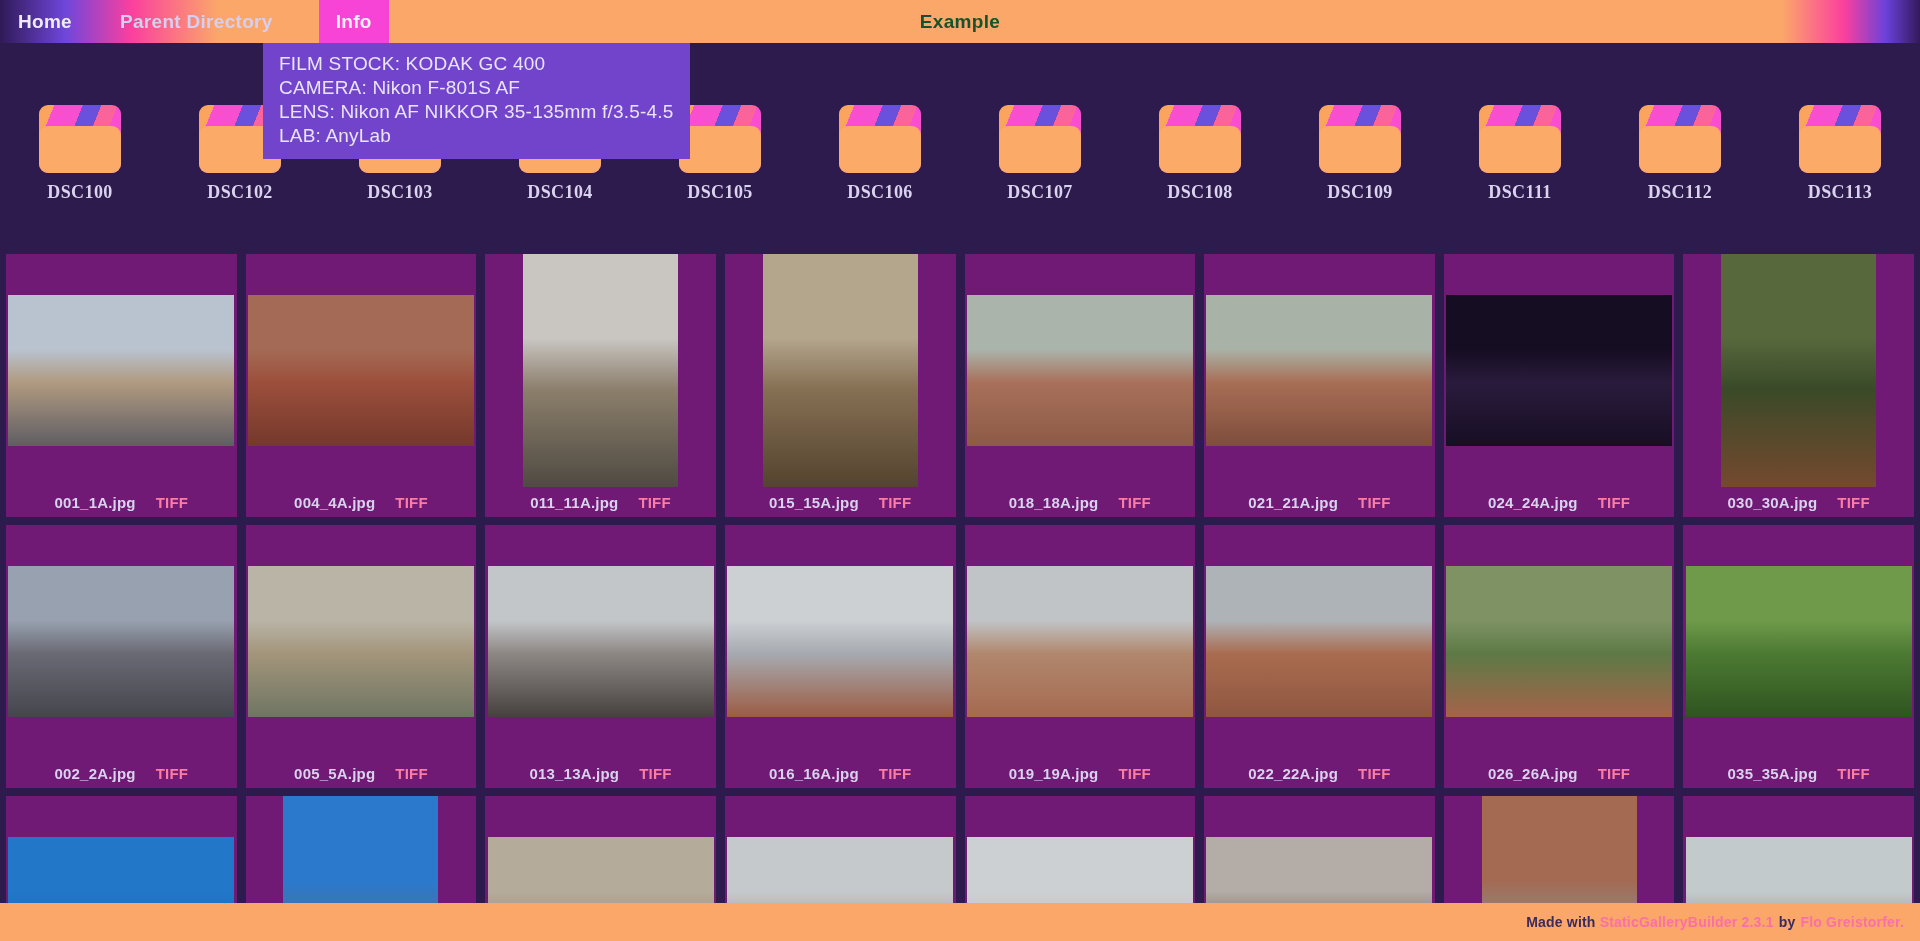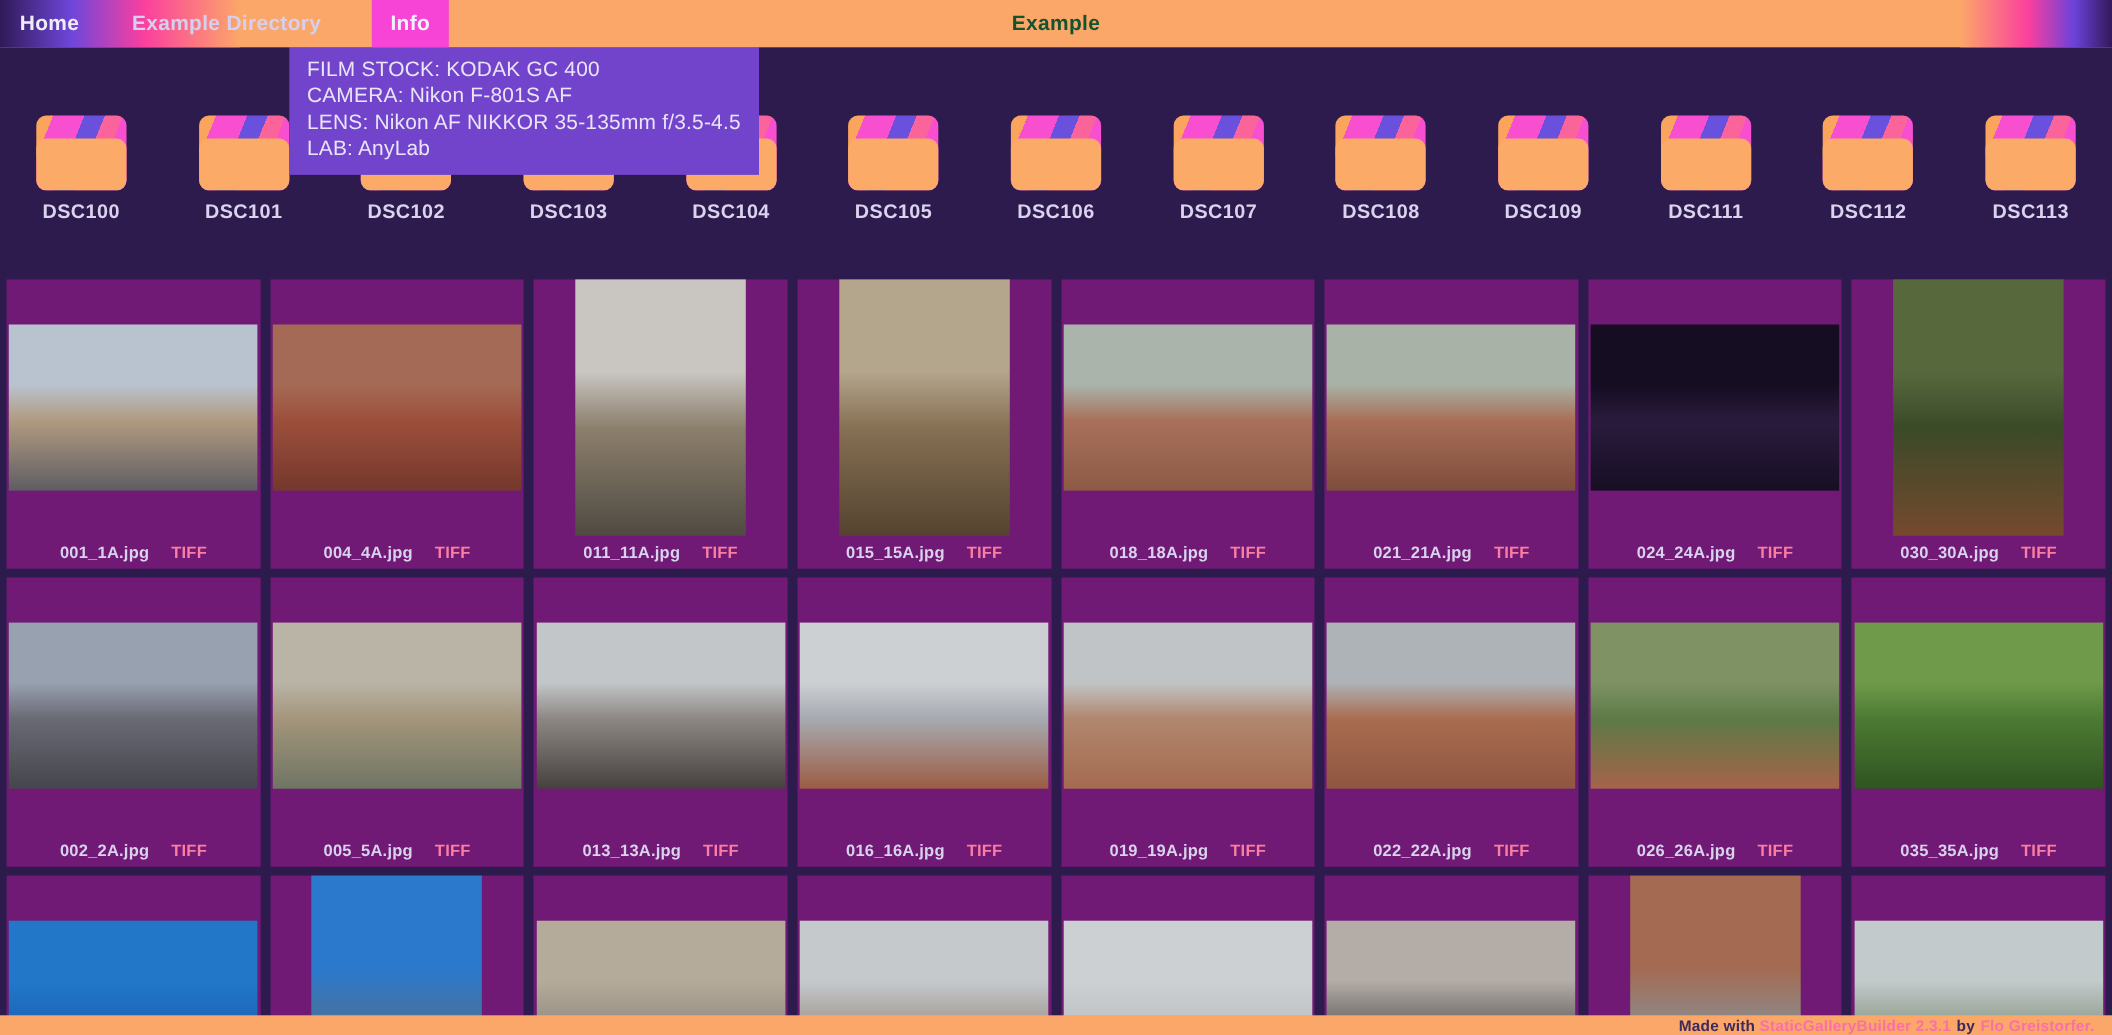--- a/index.html
+++ b/index.html
@@ -45,21 +45,21 @@
     font-size:19px; line-height:24px; letter-spacing:.2px;
   }
 
   
   .folders {
     position:absolute; top:105px; left:0; right:0; height:105px;
     display:flex; z-index:5;
   }
   .folder-cell {
     flex:1 1 0; display:flex; flex-direction:column; align-items:center;
-    text-decoration:none; cursor:pointer;
+    text-decoration:none; cursor:pointer;font-family:Liberation Serif, serif;
   }
   .folder-icon { position:relative; width:82px; height:68px; }
   .folder-back {
     position:absolute; inset:0; border-radius:9px;
     background:linear-gradient(112deg,#fba45e 0%,#fba45e 14%,#f84fd0 14%,#f84fd0 40%,#6950dd 40%,#6950dd 57%,#fb639b 57%,#fb639b 72%,#f84fd0 72%);
   }
   .folder-front {
     position:absolute; left:0; right:0; top:21px; bottom:0;
     border-radius:9px; background:#fbaa67;
   }
@@ -82,38 +82,38 @@
   .thumb.p { width:155px; height:233px; }
   .caption {
     height:30px; display:flex; align-items:center;
     font-size:15px; font-weight:bold; letter-spacing:.2px;
   }
   .caption .fname { color:#d8d2ec; text-decoration:none; cursor:pointer; }
   .caption .fmt { color:#fb7da2; text-decoration:none; cursor:pointer; margin-left:20px; }
 
   
   .footer {
-    position:absolute; left:0; right:0; bottom:0; height:18px; z-index:40;
+    position:absolute; left:0; right:0; bottom:0; height:38px; z-index:40;
     background:#fba769; display:flex; align-items:center; justify-content:flex-end;
     padding-right:12px; font-size:14px; font-weight:bold; color:#3b2a5e; letter-spacing:.2px;
   }
   .footer a { color:#fb6fa8; text-decoration:none; cursor:pointer; margin:0 4px; }
   .footer .by { margin:0 1px; }
 </style>
 </head>
 <body>
 
 <div class="page">
 
   <nav class="topnav">
     <div class="nav-grad-left"></div>
     <div class="nav-grad-right"></div>
     <div class="nav-title">Example</div>
     <a class="nav-item home">Home</a>
-    <a class="nav-item parent">Example Directory</a>
+    <a class="nav-item parent">Parent Directory</a>
     <a class="nav-item info">Info</a>
   </nav>
 
   <div class="tooltip">
     <div>FILM STOCK: KODAK GC 400</div>
     <div>CAMERA: Nikon F-801S AF</div>
     <div>LENS: Nikon AF NIKKOR 35-135mm f/3.5-4.5</div>
     <div>LAB: AnyLab</div>
   </div>
 
@@ -123,27 +123,20 @@
           <span class="folder-back"></span>
           <span class="folder-front"></span>
         </span>
         <span class="folder-label">DSC100</span>
       </a>
       <a class="folder-cell">
         <span class="folder-icon">
           <span class="folder-back"></span>
           <span class="folder-front"></span>
         </span>
-        <span class="folder-label">DSC101</span>
-      </a>
-      <a class="folder-cell">
-        <span class="folder-icon">
-          <span class="folder-back"></span>
-          <span class="folder-front"></span>
-        </span>
         <span class="folder-label">DSC102</span>
       </a>
       <a class="folder-cell">
         <span class="folder-icon">
           <span class="folder-back"></span>
           <span class="folder-front"></span>
         </span>
         <span class="folder-label">DSC103</span>
       </a>
       <a class="folder-cell">

